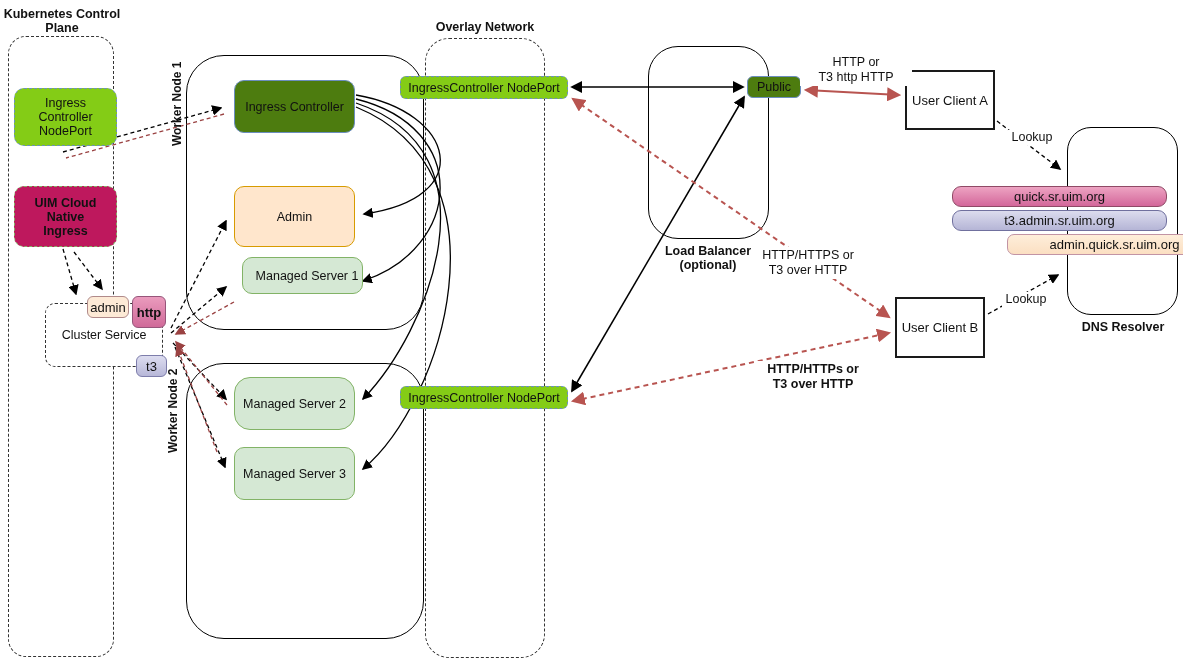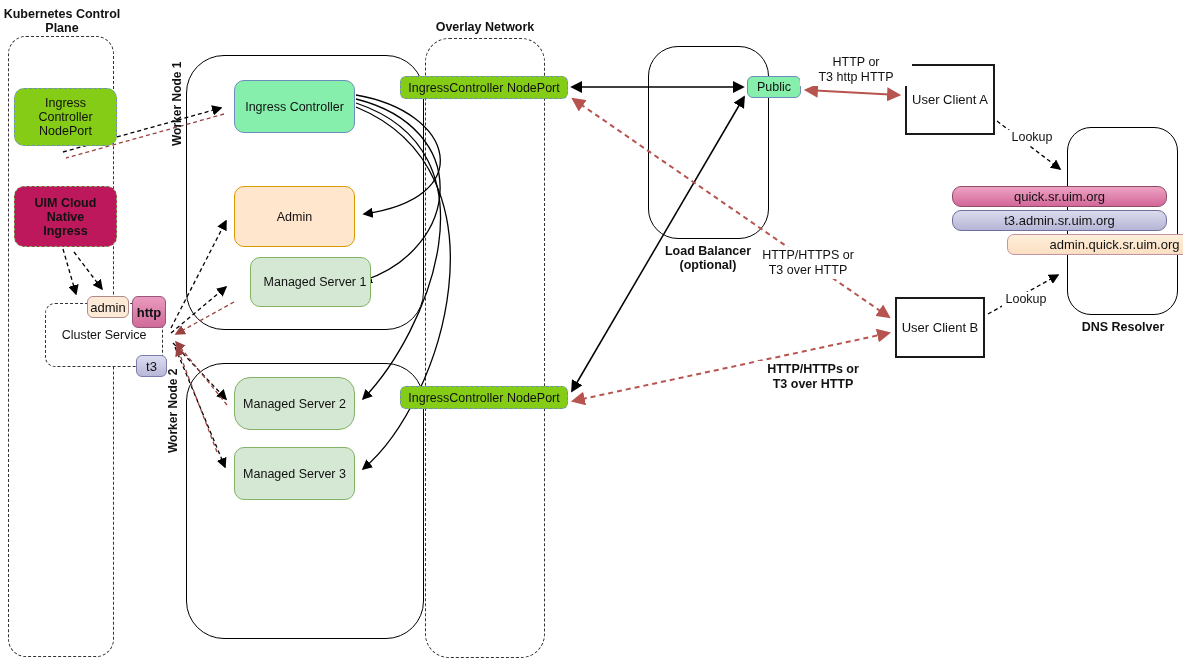--- a/index.html
+++ b/index.html
@@ -9,21 +9,21 @@
   .prelines{white-space:pre-line;}
   .ctr{display:flex;align-items:center;justify-content:center;text-align:center;}
   .bold{font-weight:bold;} .fs13{font-size:12.5px;}
 
   
   .dashedBox{background:#fff;border:1.6px dashed #333;border-radius:18px;z-index:1;}
   .solidBox{background:#fff;border:1.6px solid #000;z-index:1;}
 
   
   .node{z-index:3;border-radius:10px;font-size:12.5px;}
-  .blueN{background:#86efac;border:1.5px solid #6c8ebf;}
+  .blueN{background:#4d7c0f;border:1.5px solid #6c8ebf;}
   .blueDashN{background:#84cc16;border:1.5px dashed #6c8ebf;}
   .greenN{background:#d5e8d4;border:1.5px solid #82b366;}
   .greenDashN{background:#be185d;border:1.5px dashed #82b366;font-weight:bold;}
   .orangeN{background:#ffe6cc;border:1.5px solid #d79b00;}
 
   .tag{z-index:4;border-radius:6px;font-size:13px;}
   .adminTag{background:#fdead6;border:1.5px solid #b08a8a;}
   .httpTag{background:linear-gradient(#ea9bbd,#d06a99);border:1.5px solid #96557a;}
   .t3Tag{background:linear-gradient(#dddDF0,#b7b7d8);border:1.5px solid #7d7dab;}
 
@@ -119,31 +119,31 @@
 
   <div class="abs ctr node greenDashN prelines" style="left:14px;top:186px;width:103px;height:61px;">UIM Cloud Native
 Ingress</div>
 
   <div class="abs ctr tag adminTag" style="left:87px;top:296px;width:42px;height:22px;">admin</div>
   <div class="abs ctr tag httpTag" style="left:132px;top:296px;width:34px;height:32px;font-weight:bold;">http</div>
   <div class="abs ctr tag t3Tag" style="left:136px;top:355px;width:31px;height:22px;">t3</div>
 
   <div class="abs ctr node blueN" style="left:234px;top:80px;width:121px;height:53px;">Ingress Controller</div>
   <div class="abs ctr node orangeN" style="left:234px;top:186px;width:121px;height:61px;">Admin</div>
-  <div class="abs ctr node greenN" style="left:250px;top:257px;width:121px;height:50px;padding-left:9px;">Managed Server 1</div>
+  <div class="abs ctr node greenN" style="left:242px;top:257px;width:121px;height:37px;padding-left:9px;">Managed Server 1</div>
 
   <div class="abs ctr node greenN" style="left:234px;top:377px;width:121px;height:53px;border-radius:16px;">Managed Server 2</div>
   <div class="abs ctr node greenN" style="left:234px;top:447px;width:121px;height:53px;">Managed Server 3</div>
 
   <div class="abs ctr node blueDashN" style="left:400px;top:76px;width:168px;height:23px;border-radius:6px;">IngressController NodePort</div>
   <div class="abs ctr node blueDashN" style="left:400px;top:386px;width:168px;height:23px;border-radius:6px;">IngressController NodePort</div>
 
   <div class="abs ctr node blueN" style="left:747px;top:76px;width:54px;height:22px;border-radius:6px;">Public</div>
 
-  <div class="abs ctr clientBox" style="left:905px;top:64px;width:90px;height:71px;">User Client A</div>
+  <div class="abs ctr clientBox" style="left:905px;top:70px;width:90px;height:60px;">User Client A</div>
   <div class="abs ctr clientBox" style="left:895px;top:297px;width:90px;height:61px;">User Client B</div>
 
   <div class="abs ctr pill pillPink" style="left:952px;top:186px;width:215px;height:21px;">quick.sr.uim.org</div>
   <div class="abs ctr pill pillLav" style="left:952px;top:210px;width:215px;height:21px;">t3.admin.sr.uim.org</div>
   <div class="abs ctr pill pillPeach" style="left:1007px;top:234px;width:215px;height:21px;border-radius:7px;">admin.quick.sr.uim.org</div>
 
   <div class="abs ctr title prelines" style="left:2px;top:6px;width:120px;height:30px;">Kubernetes Control
 Plane</div>
 
   <div class="abs ctr title" style="left:425px;top:20px;width:120px;height:14px;">Overlay Network</div>

